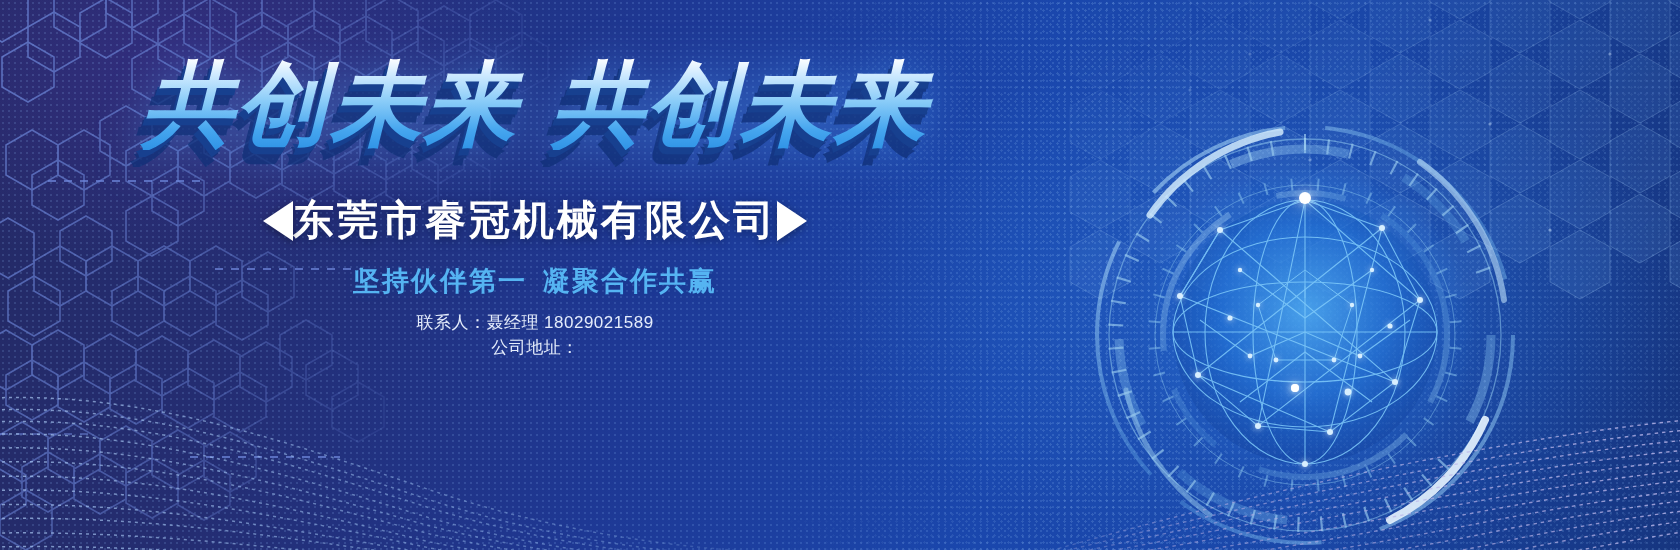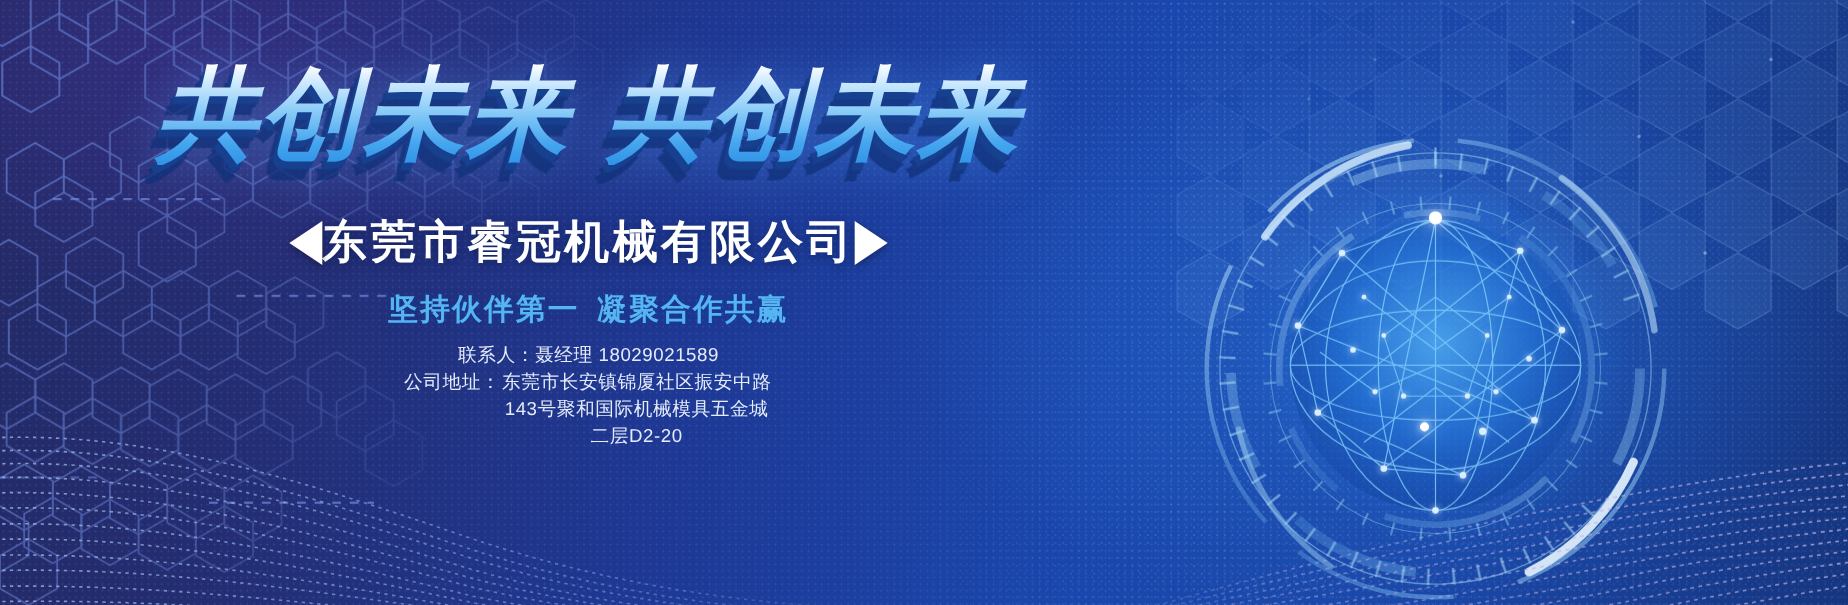--- a/index.html
+++ b/index.html
@@ -741,18 +741,17 @@
     </div>
 
     <div class="slogan">
       <span>坚持伙伴第一</span><span class="gap"></span><span>凝聚合作共赢</span>
     </div>
 
     <div class="contact">
       <span class="row">联系人：聂经理 18029021589</span>
       <span class="addr-row">
         <span class="addr-label">公司地址：</span>
-        <span class="addr-value">东莞市长安镇锦厦社区振安中路143号聚和国际机械模具五金城二层D2-20</span>
       </span>
     </div>
 
   </div>
 </div>
 
 </body></html>

